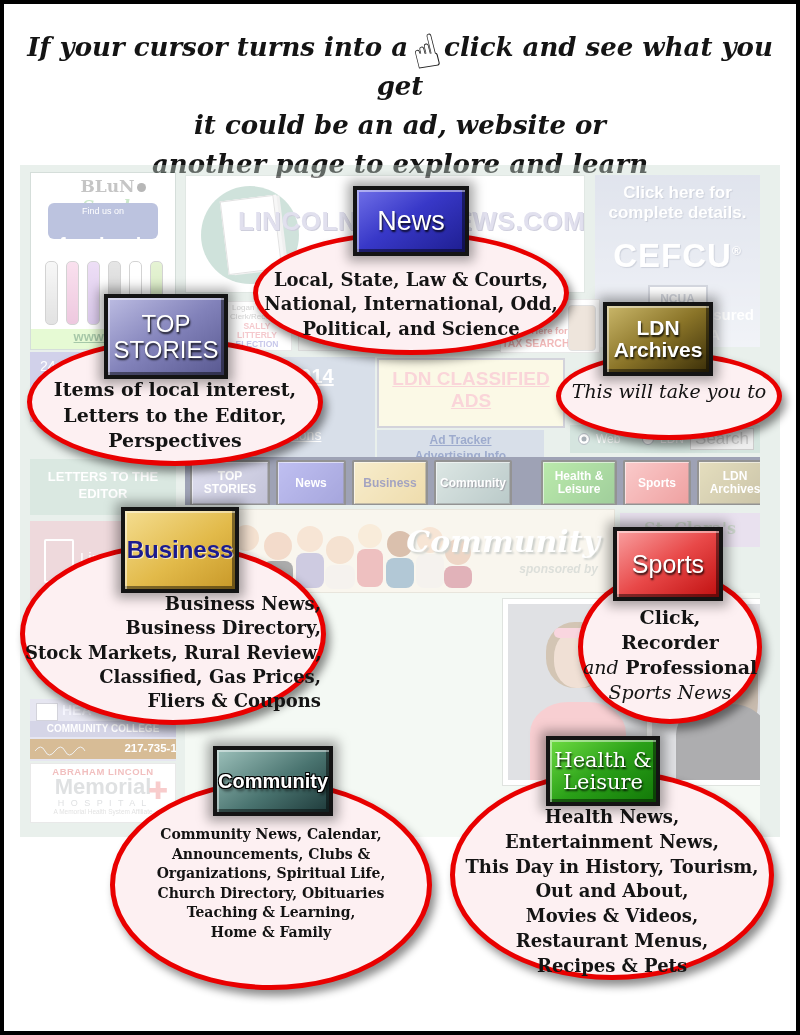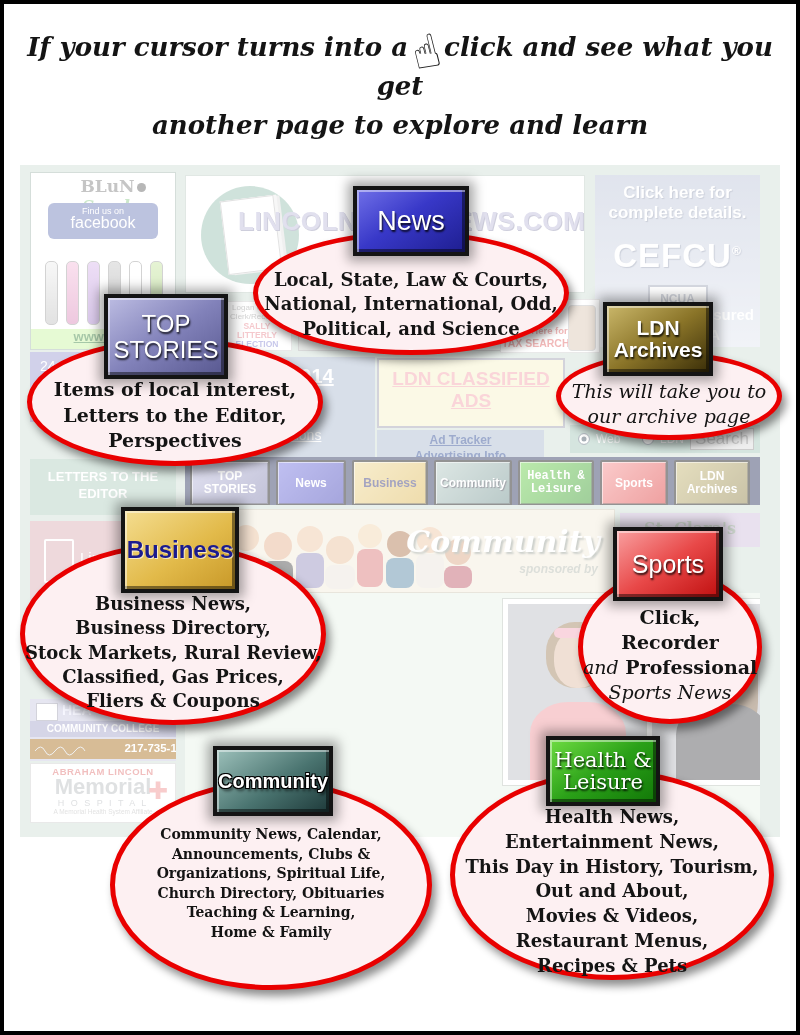--- a/index.html
+++ b/index.html
@@ -41,32 +41,33 @@
          box-sizing:border-box;cursor:pointer;}
   .btxt{text-shadow:1px 2px 2px rgba(0,0,0,.85);}
 </style>
 </head>
 <body>
 
 <div id="frame">
 
   <div id="header" class="abs">
     <div><span>If your cursor turns into a</span><span class="hand">☝</span><span>click and see what you get</span></div>
+    <div>it could be an ad, website or</div>
     <div>another page to explore and learn</div>
   </div>
 
   <div id="site" class="abs">
 
     <div class="box" style="left:10px;top:7px;width:146px;height:178px;background:#fff;border:1px solid #9db3a8;">
       <div class="ctr" style="margin-top:3px;font-size:17px;padding-left:22px;">
         <span style="color:#777;font-weight:bold;">BLuN</span><span style="display:inline-block;width:9px;height:9px;background:#555;border-radius:50%;margin:0 2px;"></span><span class="it" style="color:#85c883;font-weight:bold;">Smoke</span>
       </div>
       <div class="ctr sans" style="position:absolute;left:17px;top:30px;width:110px;height:36px;background:#6272b4;border-radius:6px;color:#fff;">
         <div style="font-size:9px;margin-top:3px;">Find us on</div>
-        <div style="font-size:16px;font-weight:normal;line-height:.9;">facebook</div>
+        <div style="font-size:20px;font-weight:bold;line-height:.9;margin-top:20px;">facebook</div>
       </div>
       <div class="ctr" style="position:absolute;left:0;top:88px;width:146px;">
         <span class="ecig" style="background:linear-gradient(180deg,#eee,#bbb);"></span><span class="ecig" style="background:linear-gradient(180deg,#f3b7d8,#d87fb4);"></span><span class="ecig" style="background:linear-gradient(180deg,#d6b2ea,#a87fd0);"></span><span class="ecig" style="background:linear-gradient(180deg,#c4c4c4,#8a8a8a);"></span><span class="ecig" style="background:linear-gradient(180deg,#a9cdf1,#6f9fd8;"></span><span class="ecig" style="background:linear-gradient(180deg,#c4e59a,#94c45e);"></span>
       </div>
       <div class="ctr" style="position:absolute;left:0;top:156px;width:146px;height:21px;background:#c6f59a;color:#2e7d32;font-weight:bold;font-size:13px;text-decoration:underline;font-family:'Liberation Sans',sans-serif;">www.blon</div>
     </div>
 
     <div class="box" style="left:165px;top:10px;width:400px;height:118px;background:#fff;border:1px solid #b9c9bf;">
       <div style="position:absolute;left:15px;top:10px;width:98px;height:98px;border-radius:50%;background:#8fbcab;"></div>
       <div style="position:absolute;left:38px;top:22px;width:52px;height:72px;background:#fff;border:1px solid #bbb;transform:rotate(-7deg);box-shadow:3px 0 0 #eee,6px 1px 0 #ddd;"></div>
@@ -152,21 +153,21 @@
       <div style="font-size:9px;color:#b4b8bc;letter-spacing:2px;">H O S P I T A L</div>
       <div style="font-size:6.5px;color:#bbb;">A Memorial Health System Affiliate</div>
       <div style="position:absolute;right:6px;top:16px;width:22px;height:22px;color:#f08888;font-size:24px;line-height:22px;">✚</div>
     </div>
 
     <div class="box" style="left:165px;top:292px;width:575px;height:48px;background:#1a2450;display:flex;gap:6px;padding:3px 5px;">
       <div class="navbtn" style="width:76px;background:linear-gradient(135deg,#b6b6dc,#7070a4);color:#fff;">TOP STORIES</div>
       <div class="navbtn" style="width:66px;background:linear-gradient(135deg,#6a6ae0,#2c2cae);color:#fff;">News</div>
       <div class="navbtn" style="width:72px;background:linear-gradient(135deg,#eed488,#d9ae3c);color:#27276e;">Business</div>
       <div class="navbtn" style="width:74px;background:linear-gradient(135deg,#aec6c0,#5d8280);color:#fff;text-shadow:1px 1px 1px #223;">Community</div>
-      <div class="navbtn" style="width:72px;background:linear-gradient(135deg,#5ecf3a,#1f8c14);color:#fff;font-family:Liberation Mono, monospace;">Health &amp; Leisure</div>
+      <div class="navbtn" style="width:72px;background:linear-gradient(135deg,#5ecf3a,#1f8c14);color:#fff;font-family:Liberation Sans, sans-serif;margin-left:23px;">Health &amp; Leisure</div>
       <div class="navbtn" style="width:64px;background:linear-gradient(135deg,#f58484,#d92020);color:#fff;">Sports</div>
       <div class="navbtn" style="width:72px;background:linear-gradient(135deg,#c2b266,#807030);color:#fff;">LDN Archives</div>
     </div>
 
     <div class="box" style="left:165px;top:344px;width:430px;height:84px;background:#f3ebd9;border:1px solid #c9c2ae;">
       <svg width="280" height="80" style="position:absolute;left:6px;top:4px;">
         <g>
           <circle cx="22" cy="30" r="13" fill="#c98d5e"></circle>
             <rect x="8" y="44" width="28" height="30" rx="8" fill="#d96a6a"></rect>
           <circle cx="54" cy="24" r="13" fill="#e8bb92"></circle>
@@ -218,24 +219,23 @@
   </div>
 
   <div class="callout" style="left:23px;top:334px;width:296px;height:128px;font-size:19px;line-height:1.35;padding-top:34px;">
     <div class="co-line">Items of local interest,</div>
     <div class="co-line">Letters to the Editor,</div>
     <div class="co-line">Perspectives</div>
   </div>
 
   <div class="callout" style="left:552px;top:348px;width:226px;height:88px;font-size:19px;line-height:1.3;padding-top:22px;">
     <div class="co-line it light">This will take you to</div>
-    <div class="co-line it light">our archive page</div>
-  </div>
-
-  <div class="callout" style="left:16px;top:539px;width:306px;height:182px;font-size:18px;line-height:1.35;padding-top:44px;">
+  </div>
+
+  <div class="callout" style="left:16px;top:539px;width:306px;height:182px;font-size:18px;line-height:1.35;padding-top:44px;text-align:right;">
     <div class="co-line">Business News,</div>
     <div class="co-line">Business Directory,</div>
     <div class="co-line">Stock Markets, Rural Review,</div>
     <div class="co-line">Classified, Gas Prices,</div>
     <div class="co-line">Fliers &amp; Coupons</div>
   </div>
 
   <div class="callout" style="left:574px;top:566px;width:184px;height:154px;font-size:19px;line-height:1.32;padding-top:30px;">
     <div class="co-line">Click,</div>
     <div class="co-line">Recorder</div>

